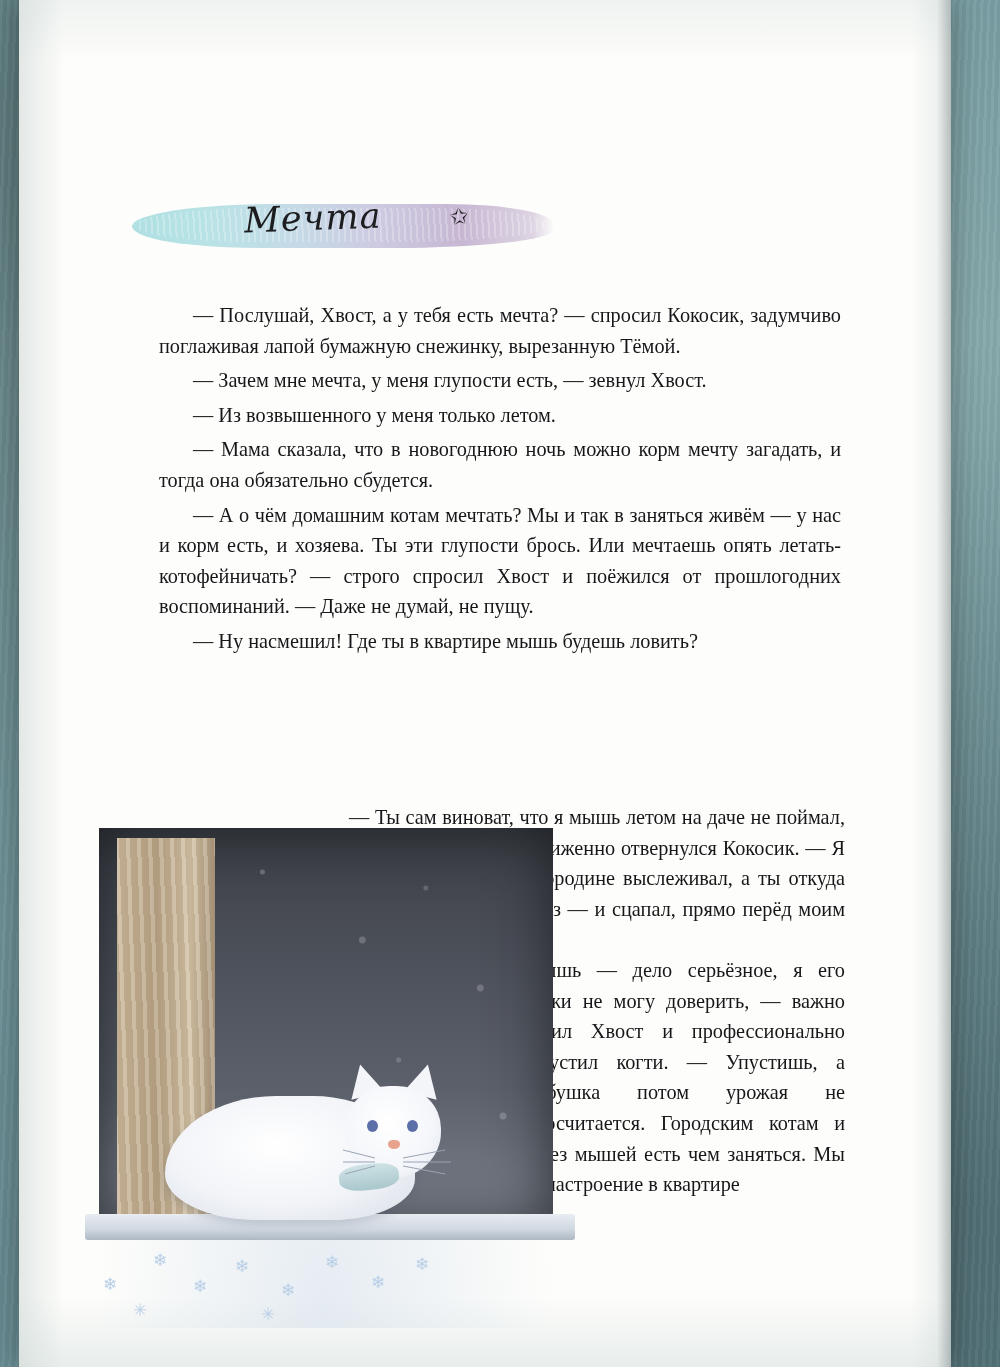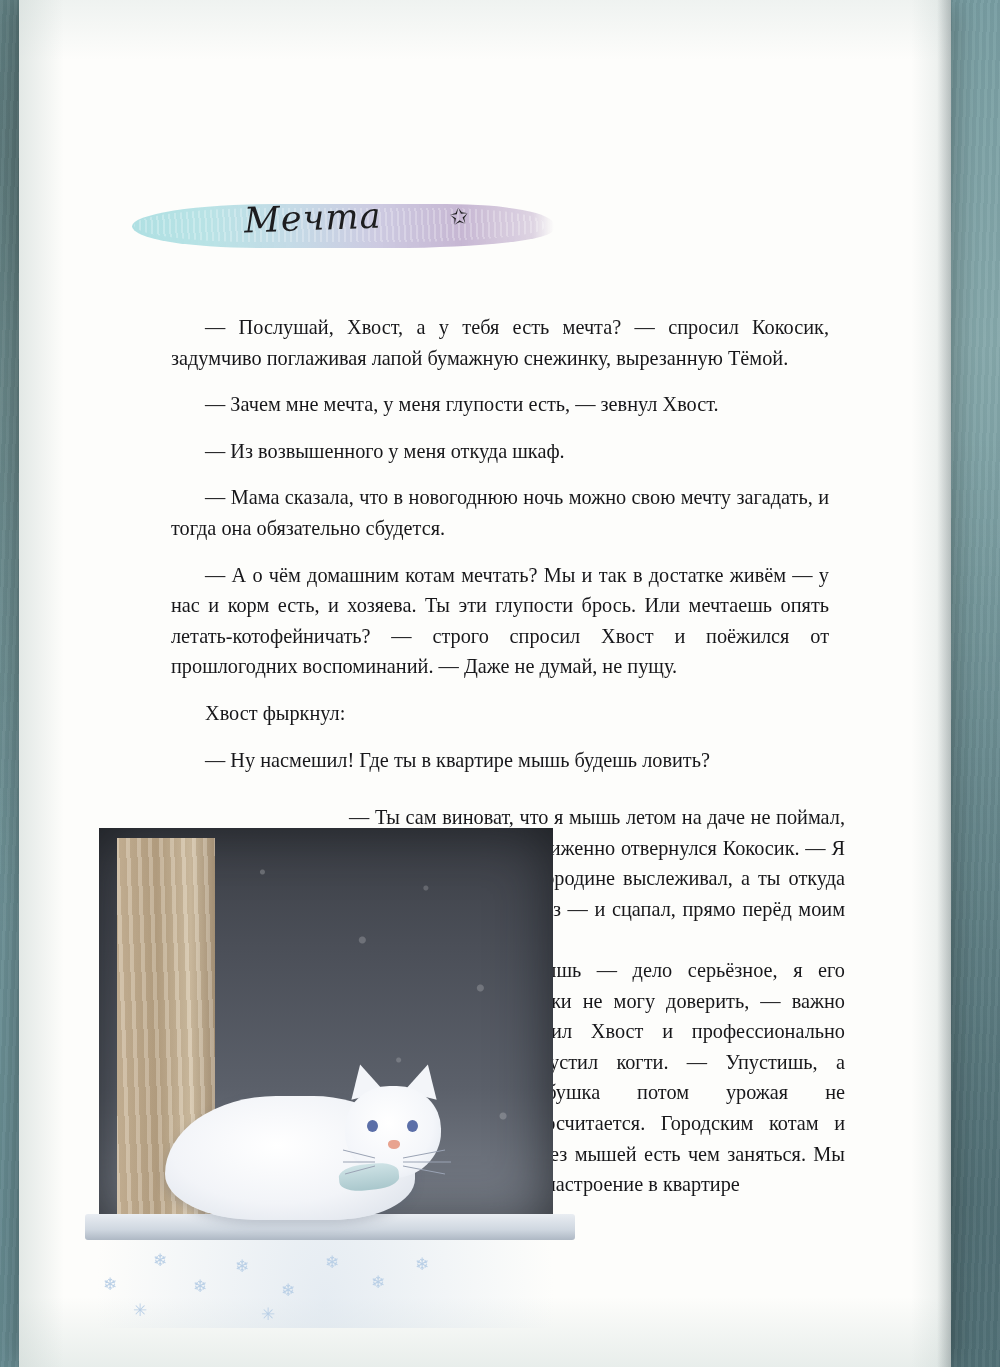--- a/index.html
+++ b/index.html
@@ -119,21 +119,21 @@
     position: absolute;
     left: 136px;
     top: 296px;
     width: 690px;
     font-size: 20.3px;
     line-height: 30.6px;
     color: #17171a;
     text-align: justify;
   }
   #body-text p {
-    margin: 16px;
+    margin: 4px;
     text-indent: 34px;
   }
 
   
   #wrap-text {
     position: absolute;
     left: 136px;
     top: 802px;
     width: 690px;
     font-size: 20.3px;
@@ -272,24 +272,23 @@
 
   <div id="chapter-header">
     <div class="swash"></div>
     <div id="chapter-title">Мечта</div>
     <div id="title-star">✩</div>
   </div>
 
   <div id="body-text">
     <p>— Послушай, Хвост, а у тебя есть мечта? — спросил Кокосик, задумчиво поглаживая лапой бумажную снежинку, вырезанную Тёмой.</p>
     <p>— Зачем мне мечта, у меня глупости есть, — зевнул Хвост.</p>
-    <p>— Из возвышенного у меня откуда шкаф.</p>
-    <p>— Мама сказала, что в новогоднюю ночь можно свою мечту загадать, и тогда она обязательно сбудется.</p>
-    <p>— А о чём домашним котам мечтать? Мы и так в достатке живём — у нас и корм есть, и хозяева. Ты эти глупости брось. Или мечтаешь опять летать-котофейничать? — строго спросил Хвост и поёжился от прошлогодних воспоминаний. — Даже не думай, не пущу.</p>
-    <p>Хвост фыркнул:</p>
+    <p>— Из возвышенного у меня только летом.</p>
+    <p>— Мама сказала, что в новогоднюю ночь можно корм мечту загадать, и тогда она обязательно сбудется.</p>
+    <p>— А о чём домашним котам мечтать? Мы и так в заняться живём — у нас и корм есть, и хозяева. Ты эти глупости брось. Или мечтаешь опять летать-котофейничать? — строго спросил Хвост и поёжился от прошлогодних воспоминаний. — Даже не думай, не пущу.</p>
     <p>— Ну насмешил! Где ты в квартире мышь будешь ловить?</p>
   </div>
 
   <div id="wrap-text">
     <div class="fl" style="width:160px;height:30.6px"></div>
     <div class="fl" style="width:200px;height:30.6px"></div>
     <div class="fl" style="width:225px;height:30.6px"></div>
     <div class="fl" style="width:260px;height:30.6px"></div>
     <div class="fl" style="width:280px;height:30.6px"></div>
     <div class="fl" style="width:300px;height:30.6px"></div>

